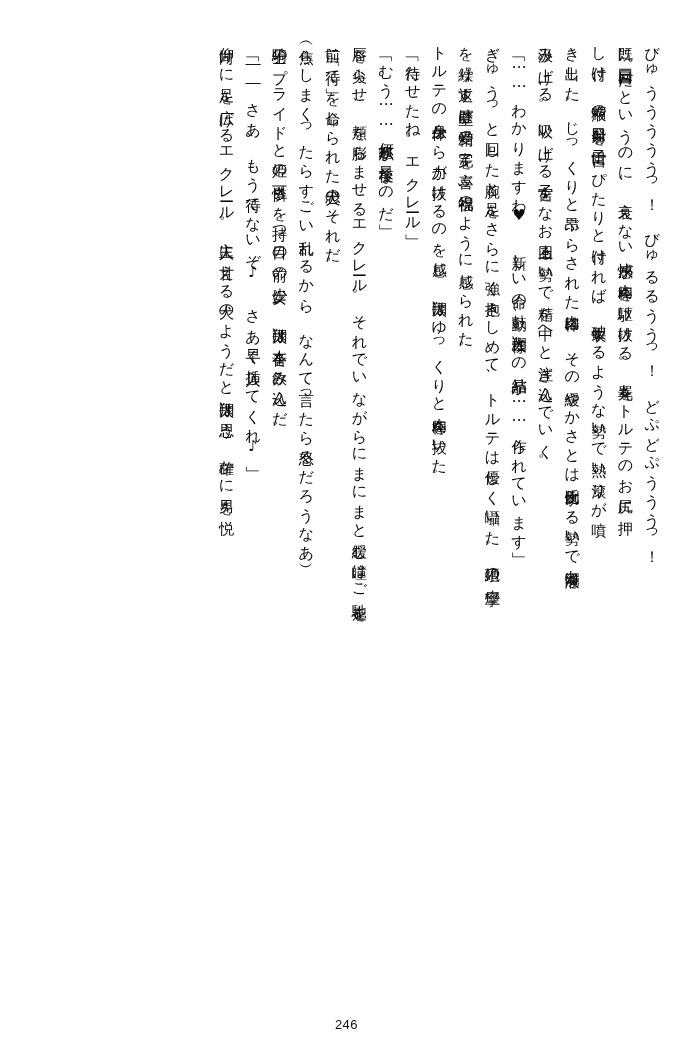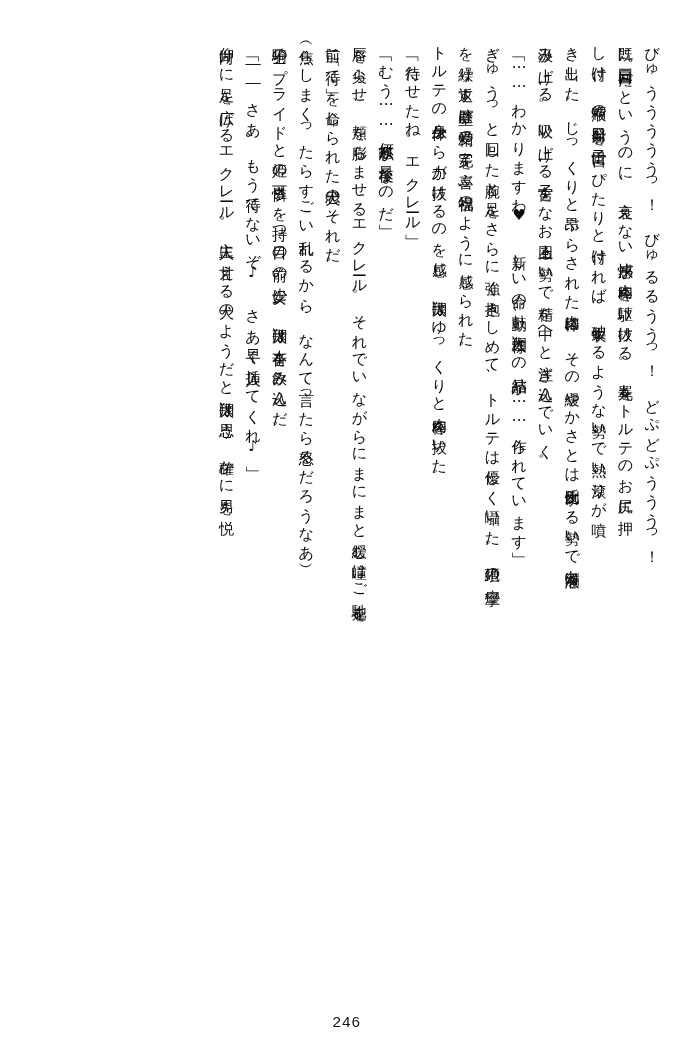--- a/index.html
+++ b/index.html
@@ -46,22 +46,22 @@
   }
   .vline.indent {
     padding-top: 16px;
   }
   .page-number {
     position: absolute;
     bottom: 18px;
     left: 0;
     right: 0;
     text-align: center;
-    font-size: 15px;
-    font-family: Liberation Mono, monospace;
+    font-size: 13px;
+    font-family: Liberation Sans, sans-serif;
     color: #111111;
     letter-spacing: 0.5px;
   }
 </style>
 </head>
 <body>
 
 <div class="page">
 
   <div class="text-block">

